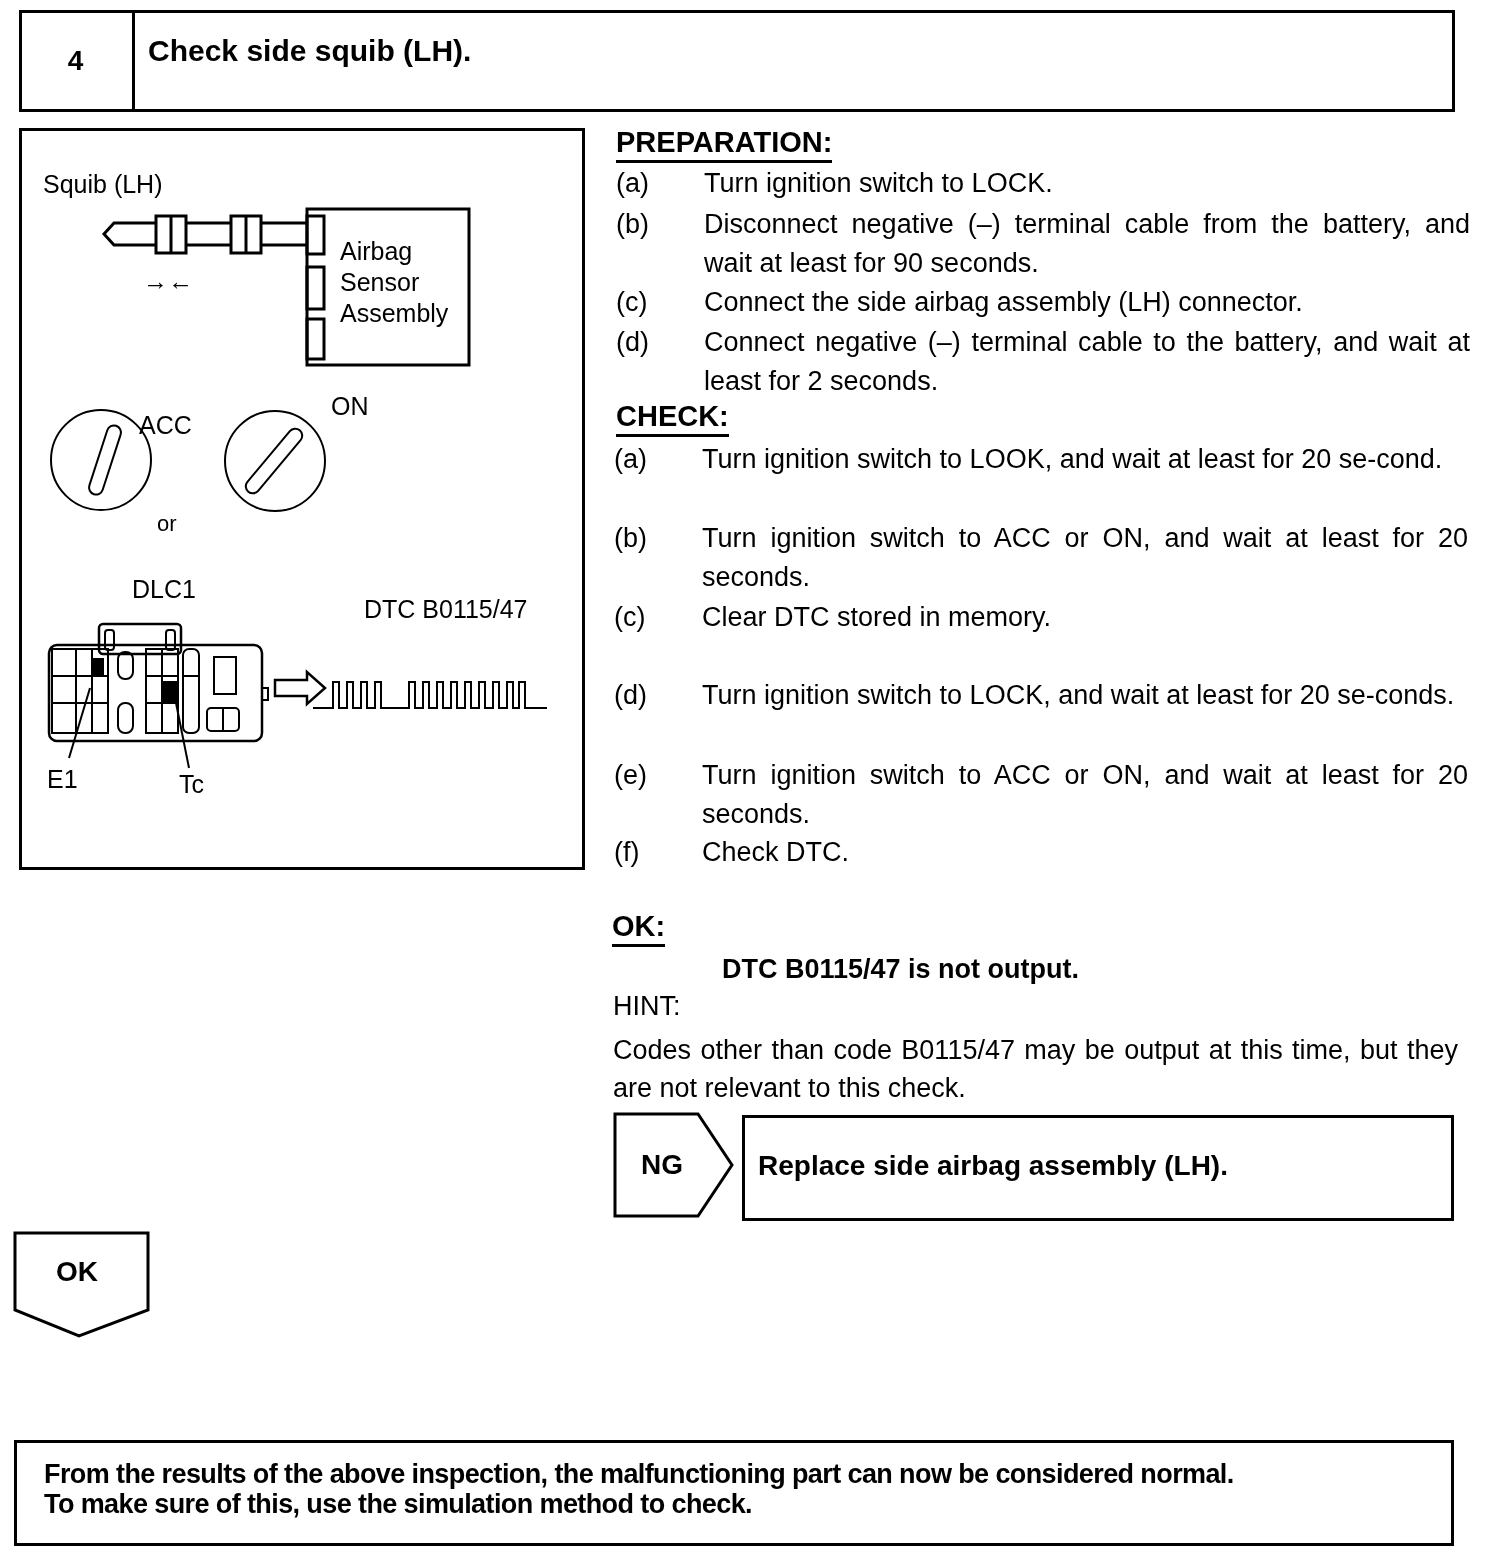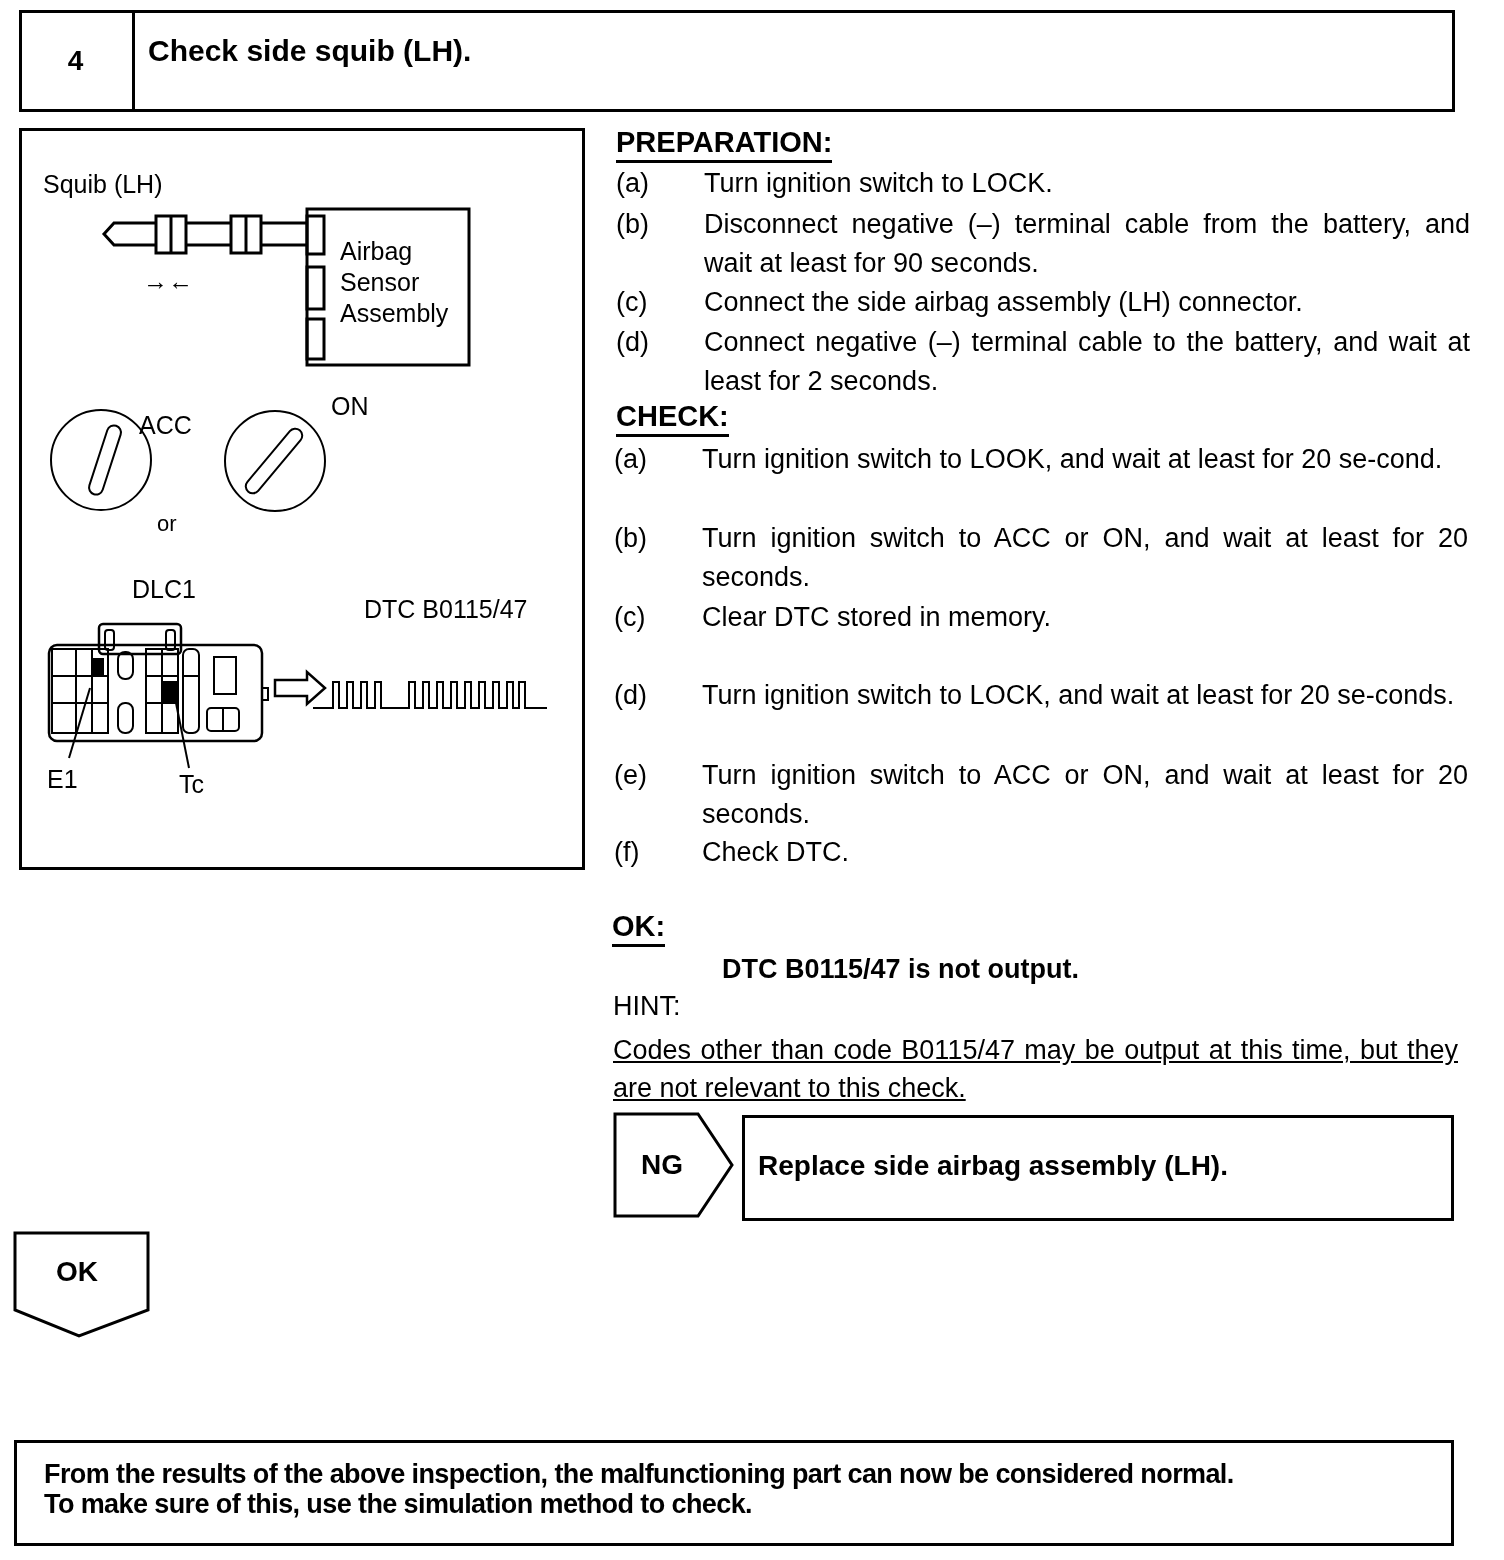--- a/index.html
+++ b/index.html
@@ -136,21 +136,21 @@
   <span class="txt txt-just">Turn ignition switch to ACC or ON, and wait at least for 20 seconds.</span>
 </div>
 <div class="abs item" style="left:614px;top:833px;width:844px;height:40px;">
   <span class="key">(f)</span>
   <span class="txt">Check DTC.</span>
 </div>
 
 <div class="abs section-hd" style="left:612px;top:910px;">OK:</div>
 <div class="abs" style="left:712px;top:954px;font-weight:bold;font-size:27px;margin-left:10px;">DTC B0115/47 is not output.</div>
 <div class="abs" style="left:613px;top:991px;font-size:27px;">HINT:</div>
-<div class="abs" style="left:613px;top:1031px;width:845px;font-size:27px;line-height:38px;text-align:justify;text-decoration:underline;">Codes other than code B0115/47 may be output at this time, but they are not relevant to this check.</div>
+<div class="abs" style="left:613px;top:1031px;width:845px;font-size:27px;line-height:38px;text-align:justify;">Codes other than code B0115/47 may be output at this time, but they are not relevant to this check.</div>
 
 <svg class="abs" style="left:612px;top:1108px;" width="128" height="116">
   <polygon points="3,6 86,6 120,57 86,108 3,108" fill="none" stroke="#000" stroke-width="3"></polygon>
 </svg>
 <div class="abs" style="left:641px;top:1149px;font-weight:bold;font-size:28px;">NG</div>
 <div class="abs ng-box"></div>
 <div class="abs" style="left:758px;top:1150px;font-weight:bold;font-size:28px;">Replace side airbag assembly (LH).</div>
 
 <svg class="abs" style="left:10px;top:1228px;" width="145" height="116">
   <polygon points="5,5 138,5 138,82 69,108 5,82" fill="none" stroke="#000" stroke-width="3"></polygon>

